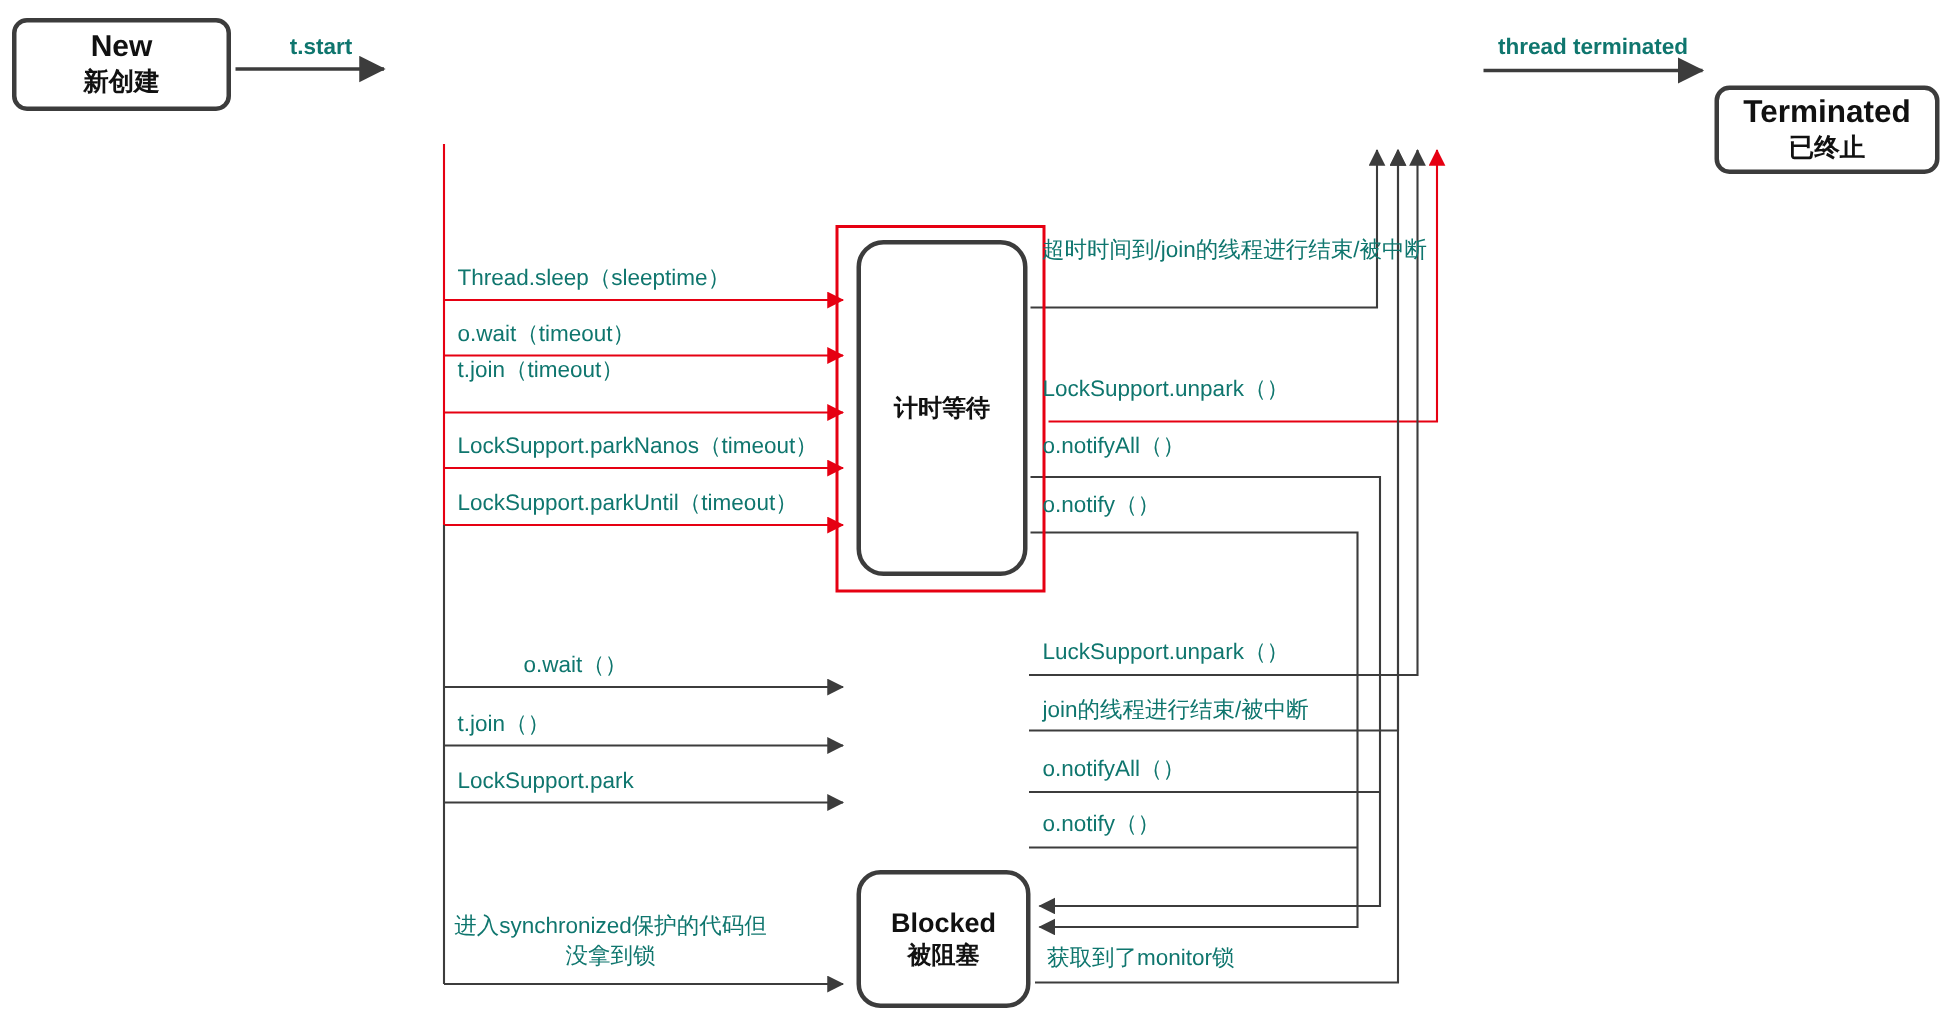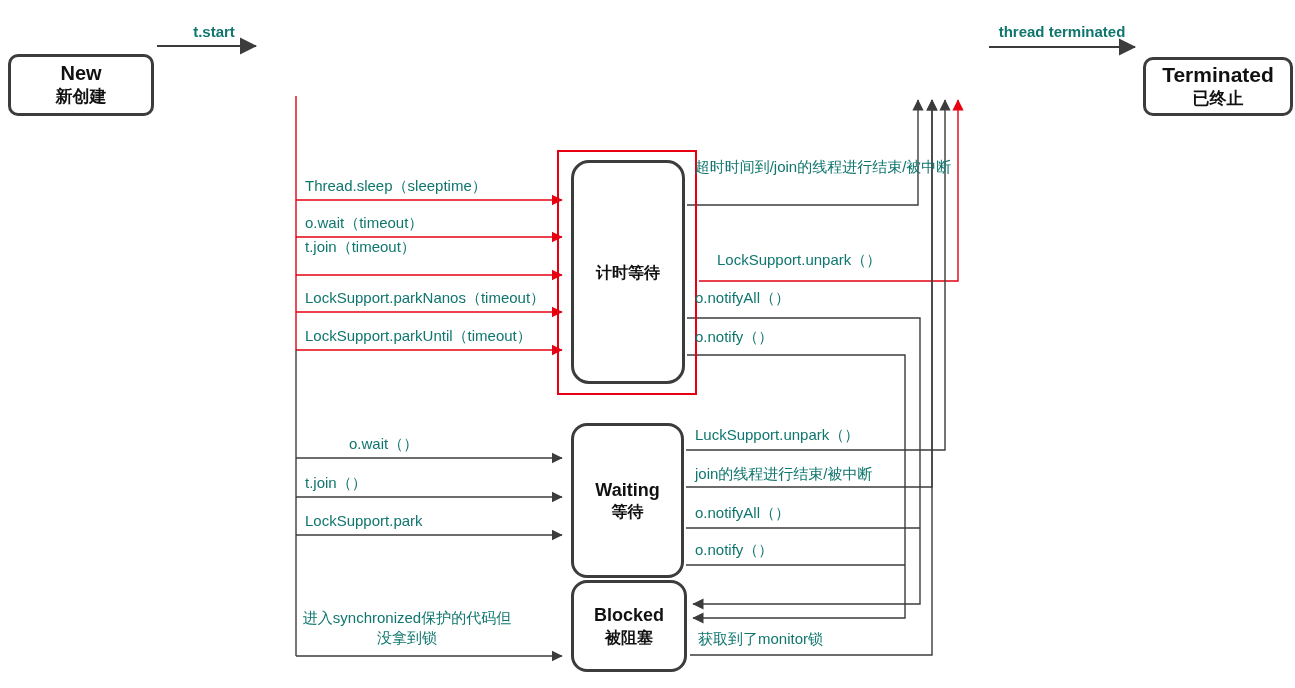--- a/index.html
+++ b/index.html
@@ -13,21 +13,21 @@
   .wire.thick { stroke-width:2.2; }
 
   .state {
     position:absolute; background:#ffffff; border:3px solid #3c3c3c;
     display:flex; flex-direction:column; align-items:center; justify-content:center;
     text-align:center; font-weight:700; color:#111;
   }
   .state .en { line-height:1.15; }
   .state .zh { line-height:1.2; margin-top:2px; }
 
-  .b-new        { left:8px;    top:12px;  width:146px; height:62px;  border-radius:10px;margin-top:42px; }
+  .b-new        { left:8px;    top:12px;  width:146px; height:62px;  border-radius:10px; }
   .b-new .en    { font-size:20px; }
   .b-new .zh    { font-size:17px; }
 
   .b-runnable   { left:265px;  top:5px;   width:722px; height:90px;  border-radius:14px; }
   .b-runnable .en { font-size:26px; }
   .b-runnable .zh { font-size:20px; }
 
   .b-terminated { left:1143px; top:18px;  width:150px; height:59px;  border-radius:10px;margin-top:39px; }
   .b-terminated .en { font-size:21px; }
   .b-terminated .zh { font-size:17px; }
@@ -106,24 +106,20 @@
 
   <div class="state b-terminated">
     <div class="en">Terminated</div>
     <div class="zh">已终止</div>
   </div>
 
   <div class="state b-timedwaiting">
     <div class="zh">计时等待</div>
   </div>
 
-  <div class="state b-waiting">
-    <div class="en">Waiting</div>
-    <div class="zh">等待</div>
-  </div>
 
   <div class="state b-blocked">
     <div class="en">Blocked</div>
     <div class="zh">被阻塞</div>
   </div>
 
   <div class="lbl bold wrap" style="left:168px; top:22px; width:92px;">t.start</div>
   <div class="lbl bold wrap" style="left:986px; top:22px; width:152px;">thread terminated</div>
 
   <div class="lbl" style="left:305px; top:176px;">Thread.sleep（sleeptime）</div>
@@ -132,21 +128,21 @@
   <div class="lbl" style="left:305px; top:288px;">LockSupport.parkNanos（timeout）</div>
   <div class="lbl" style="left:305px; top:326px;">LockSupport.parkUntil（timeout）</div>
 
   <div class="lbl" style="left:305px; top:434px;margin-left:44px;">o.wait（）</div>
   <div class="lbl" style="left:305px; top:473px;">t.join（）</div>
   <div class="lbl" style="left:305px; top:511px;">LockSupport.park</div>
 
   <div class="lbl wrap" style="left:302px; top:608px; width:210px;">进入synchronized保护的代码但没拿到锁</div>
 
   <div class="lbl wrap" style="left:694px; top:157px; width:258px;">超时时间到/join的线程进行结束/被中断</div>
-  <div class="lbl" style="left:695px; top:250px;padding-left:22px;">LockSupport.unpark（）</div>
+  <div class="lbl" style="left:695px; top:250px;">LockSupport.unpark（）</div>
   <div class="lbl" style="left:695px; top:288px;">o.notifyAll（）</div>
   <div class="lbl" style="left:695px; top:327px;">o.notify（）</div>
 
   <div class="lbl" style="left:695px; top:425px;">LuckSupport.unpark（）</div>
   <div class="lbl" style="left:695px; top:464px;">join的线程进行结束/被中断</div>
   <div class="lbl" style="left:695px; top:503px;">o.notifyAll（）</div>
   <div class="lbl" style="left:695px; top:540px;">o.notify（）</div>
 
   <div class="lbl" style="left:698px; top:629px;">获取到了monitor锁</div>
 

